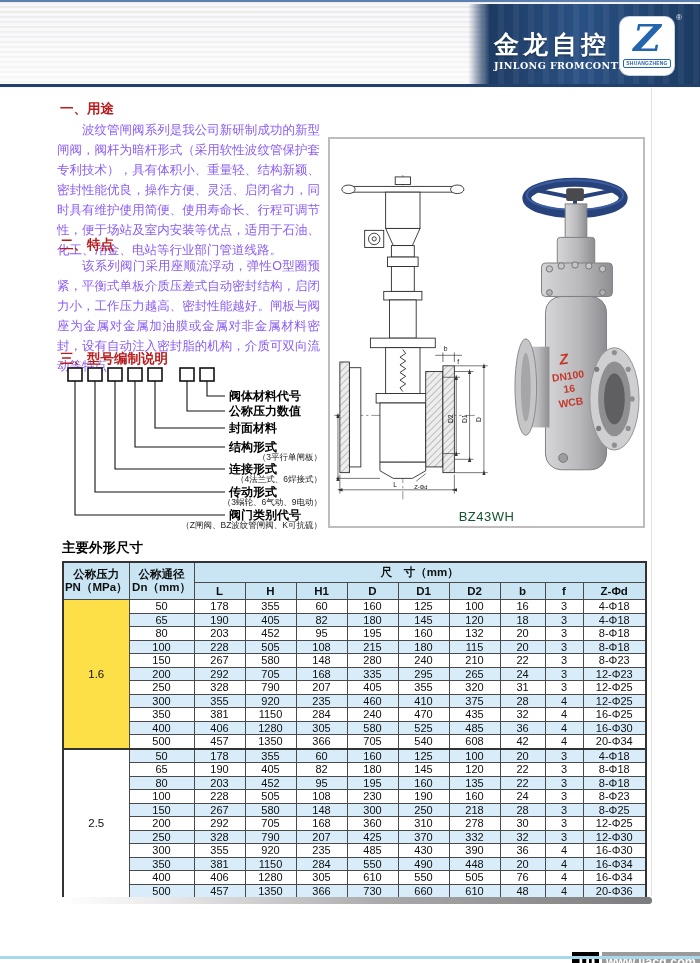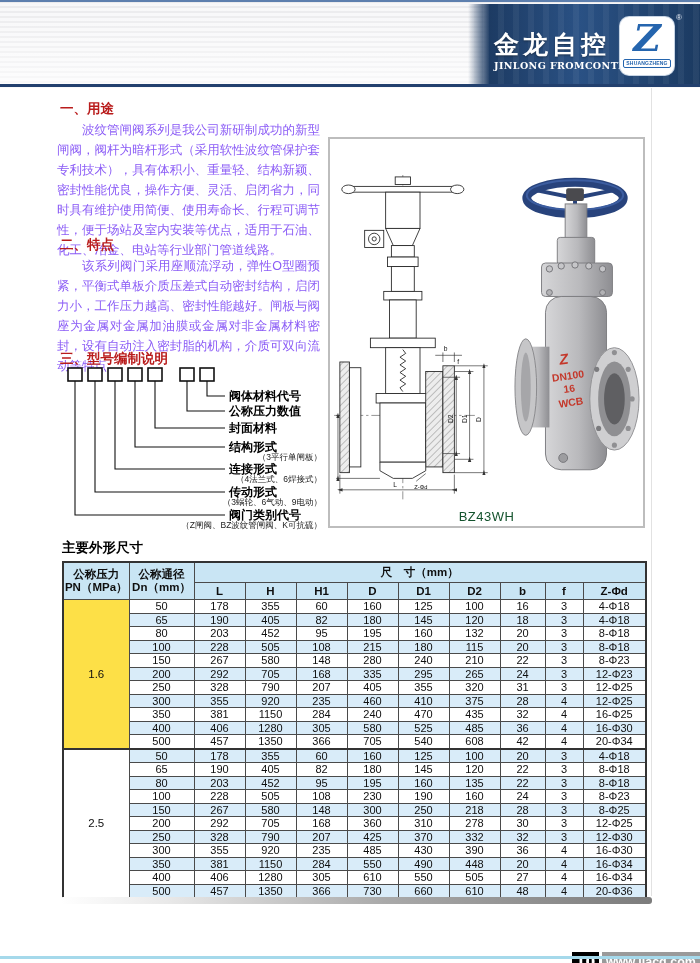--- a/index.html
+++ b/index.html
@@ -534,21 +534,21 @@
         <td>16-Φ34</td>
       </tr>
       <tr class="">
         <td>400</td>
         <td>406</td>
         <td>1280</td>
         <td>305</td>
         <td>610</td>
         <td>550</td>
         <td>505</td>
-        <td>27</td>
+        <td>76</td>
         <td>4</td>
         <td>16-Φ34</td>
       </tr>
       <tr class="alt">
         <td>500</td>
         <td>457</td>
         <td>1350</td>
         <td>366</td>
         <td>730</td>
         <td>660</td>

